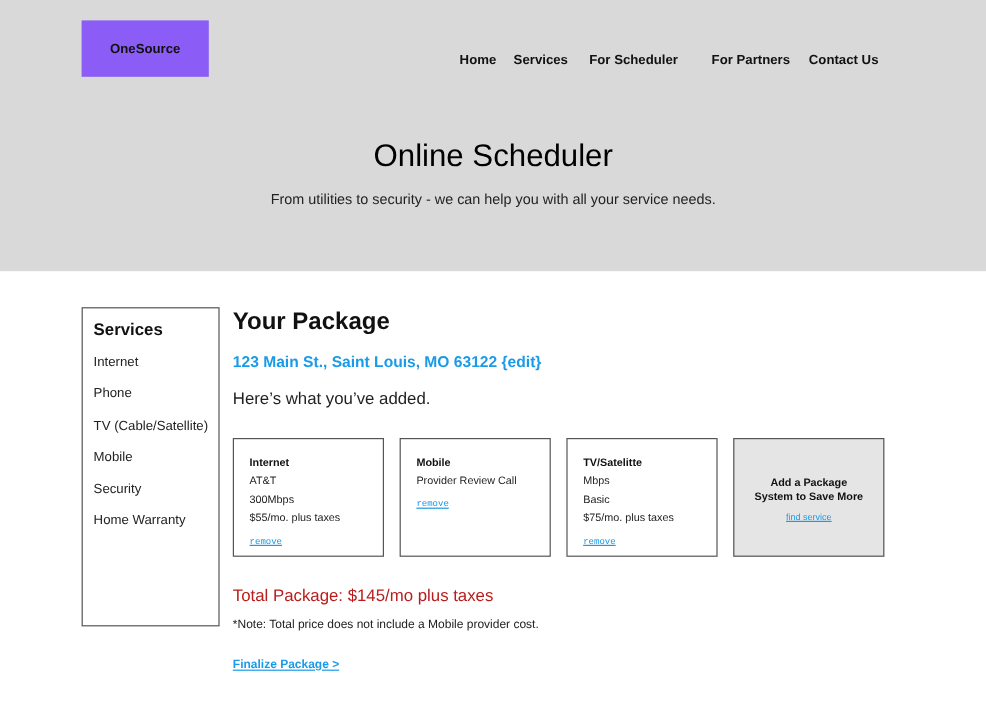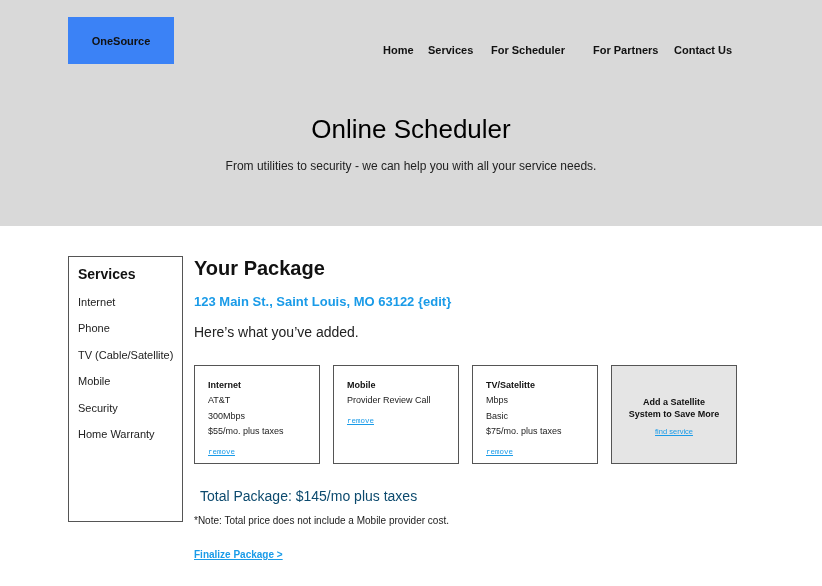--- a/index.html
+++ b/index.html
@@ -1,20 +1,20 @@
 <!DOCTYPE html>
 <html><head>
   <meta charset="utf-8">
   <style>
     * { box-sizing: border-box; margin: 0; padding: 0; }
     html, body { width: 822px; height: 586px; background: #ffffff; overflow: hidden; }
     body { font-family: "Liberation Sans", "DejaVu Sans", sans-serif; color: #111111; position: relative; }
 
     .hero { position: absolute; left: 0; top: 0; width: 822px; height: 226px; background: #d9d9d9; }
-    .logo-box { position: absolute; left: 68px; top: 17px; width: 106px; height: 47px; background: #3b82f6;
+    .logo-box { position: absolute; left: 68px; top: 17px; width: 106px; height: 47px; background: #8b5cf6;
       display: flex; align-items: center; justify-content: center; font-weight: 700; font-size: 11px; color: #111; text-decoration: none; cursor: pointer; }
     .nav { position: absolute; top: 28px; left: 0; width: 690px; height: 14px; margin-top: 16px; }
     .nav a { position: absolute; font-size: 11px; font-weight: 700; color: #111; text-decoration: none; white-space: nowrap; cursor: pointer; }
     .nav .n0 { left: 383px; }
     .nav .n1 { left: 428px; }
     .nav .n2 { left: 491px; }
     .nav .n3 { left: 593px; }
     .nav .n4 { left: 674px; }
 
     .hero-title { position: absolute; left: 0; width: 822px; top: 114px; text-align: center; font-size: 26px; font-weight: 400; color: #000; }
@@ -35,21 +35,21 @@
     .card.c2 { left: 472px; }
     .card.c3 { left: 611px; background: #e5e5e5; }
     .card-inner { position: absolute; left: 13px; top: 14px; }
     .card-title { font-size: 9px; font-weight: 700; color: #111; margin-bottom: 3px; }
     .card-line { font-size: 9px; color: #222; line-height: 15.5px; white-space: nowrap; }
     .remove-link { display: inline-block; font-size: 7.5px; color: #1a9be8; text-decoration: underline; cursor: pointer; margin-top: 1px; font-family: Liberation Mono, monospace; }
     .promo-inner { position: absolute; left: 0; top: 31px; width: 100%; text-align: center; }
     .promo-title { font-size: 9px; font-weight: 700; color: #111; line-height: 11.5px; }
     .promo-link { display: inline-block; font-size: 7.5px; color: #1a9be8; text-decoration: underline; cursor: pointer; margin-top: 4px; }
 
-    .total { position: absolute; left: 200px; top: 488px; font-size: 14px; color: #0c4a6e; }
+    .total { position: absolute; left: 194px; top: 488px; font-size: 14px; color: #b91c1c; }
     .note { position: absolute; left: 194px; top: 515px; font-size: 10px; color: #222; }
     .finalize { position: absolute; left: 194px; top: 549px; font-size: 10px; font-weight: 700; color: #1a9be8; text-decoration: underline; cursor: pointer; }
   </style>
 </head>
 <body>
 
 <div class="hero">
   <a class="logo-box">OneSource</a>
   <nav class="nav">
     <a class="n0">Home</a>
@@ -101,21 +101,21 @@
     <div class="card-title">TV/Satelitte</div>
     <div class="card-line">Mbps</div>
     <div class="card-line">Basic</div>
     <div class="card-line">$75/mo. plus taxes</div>
     <a class="remove-link">remove</a>
   </div>
 </div>
 
 <div class="card c3">
   <div class="promo-inner">
-    <div class="promo-title">Add a Satellite</div>
+    <div class="promo-title">Add a Package</div>
     <div class="promo-title">System to Save More</div>
     <a class="promo-link">find service</a>
   </div>
 </div>
 
 <p class="total">Total Package: $145/mo plus taxes</p>
 <p class="note">*Note: Total price does not include a Mobile provider cost.</p>
 <a class="finalize">Finalize Package &gt;</a>
 
 </body></html>

